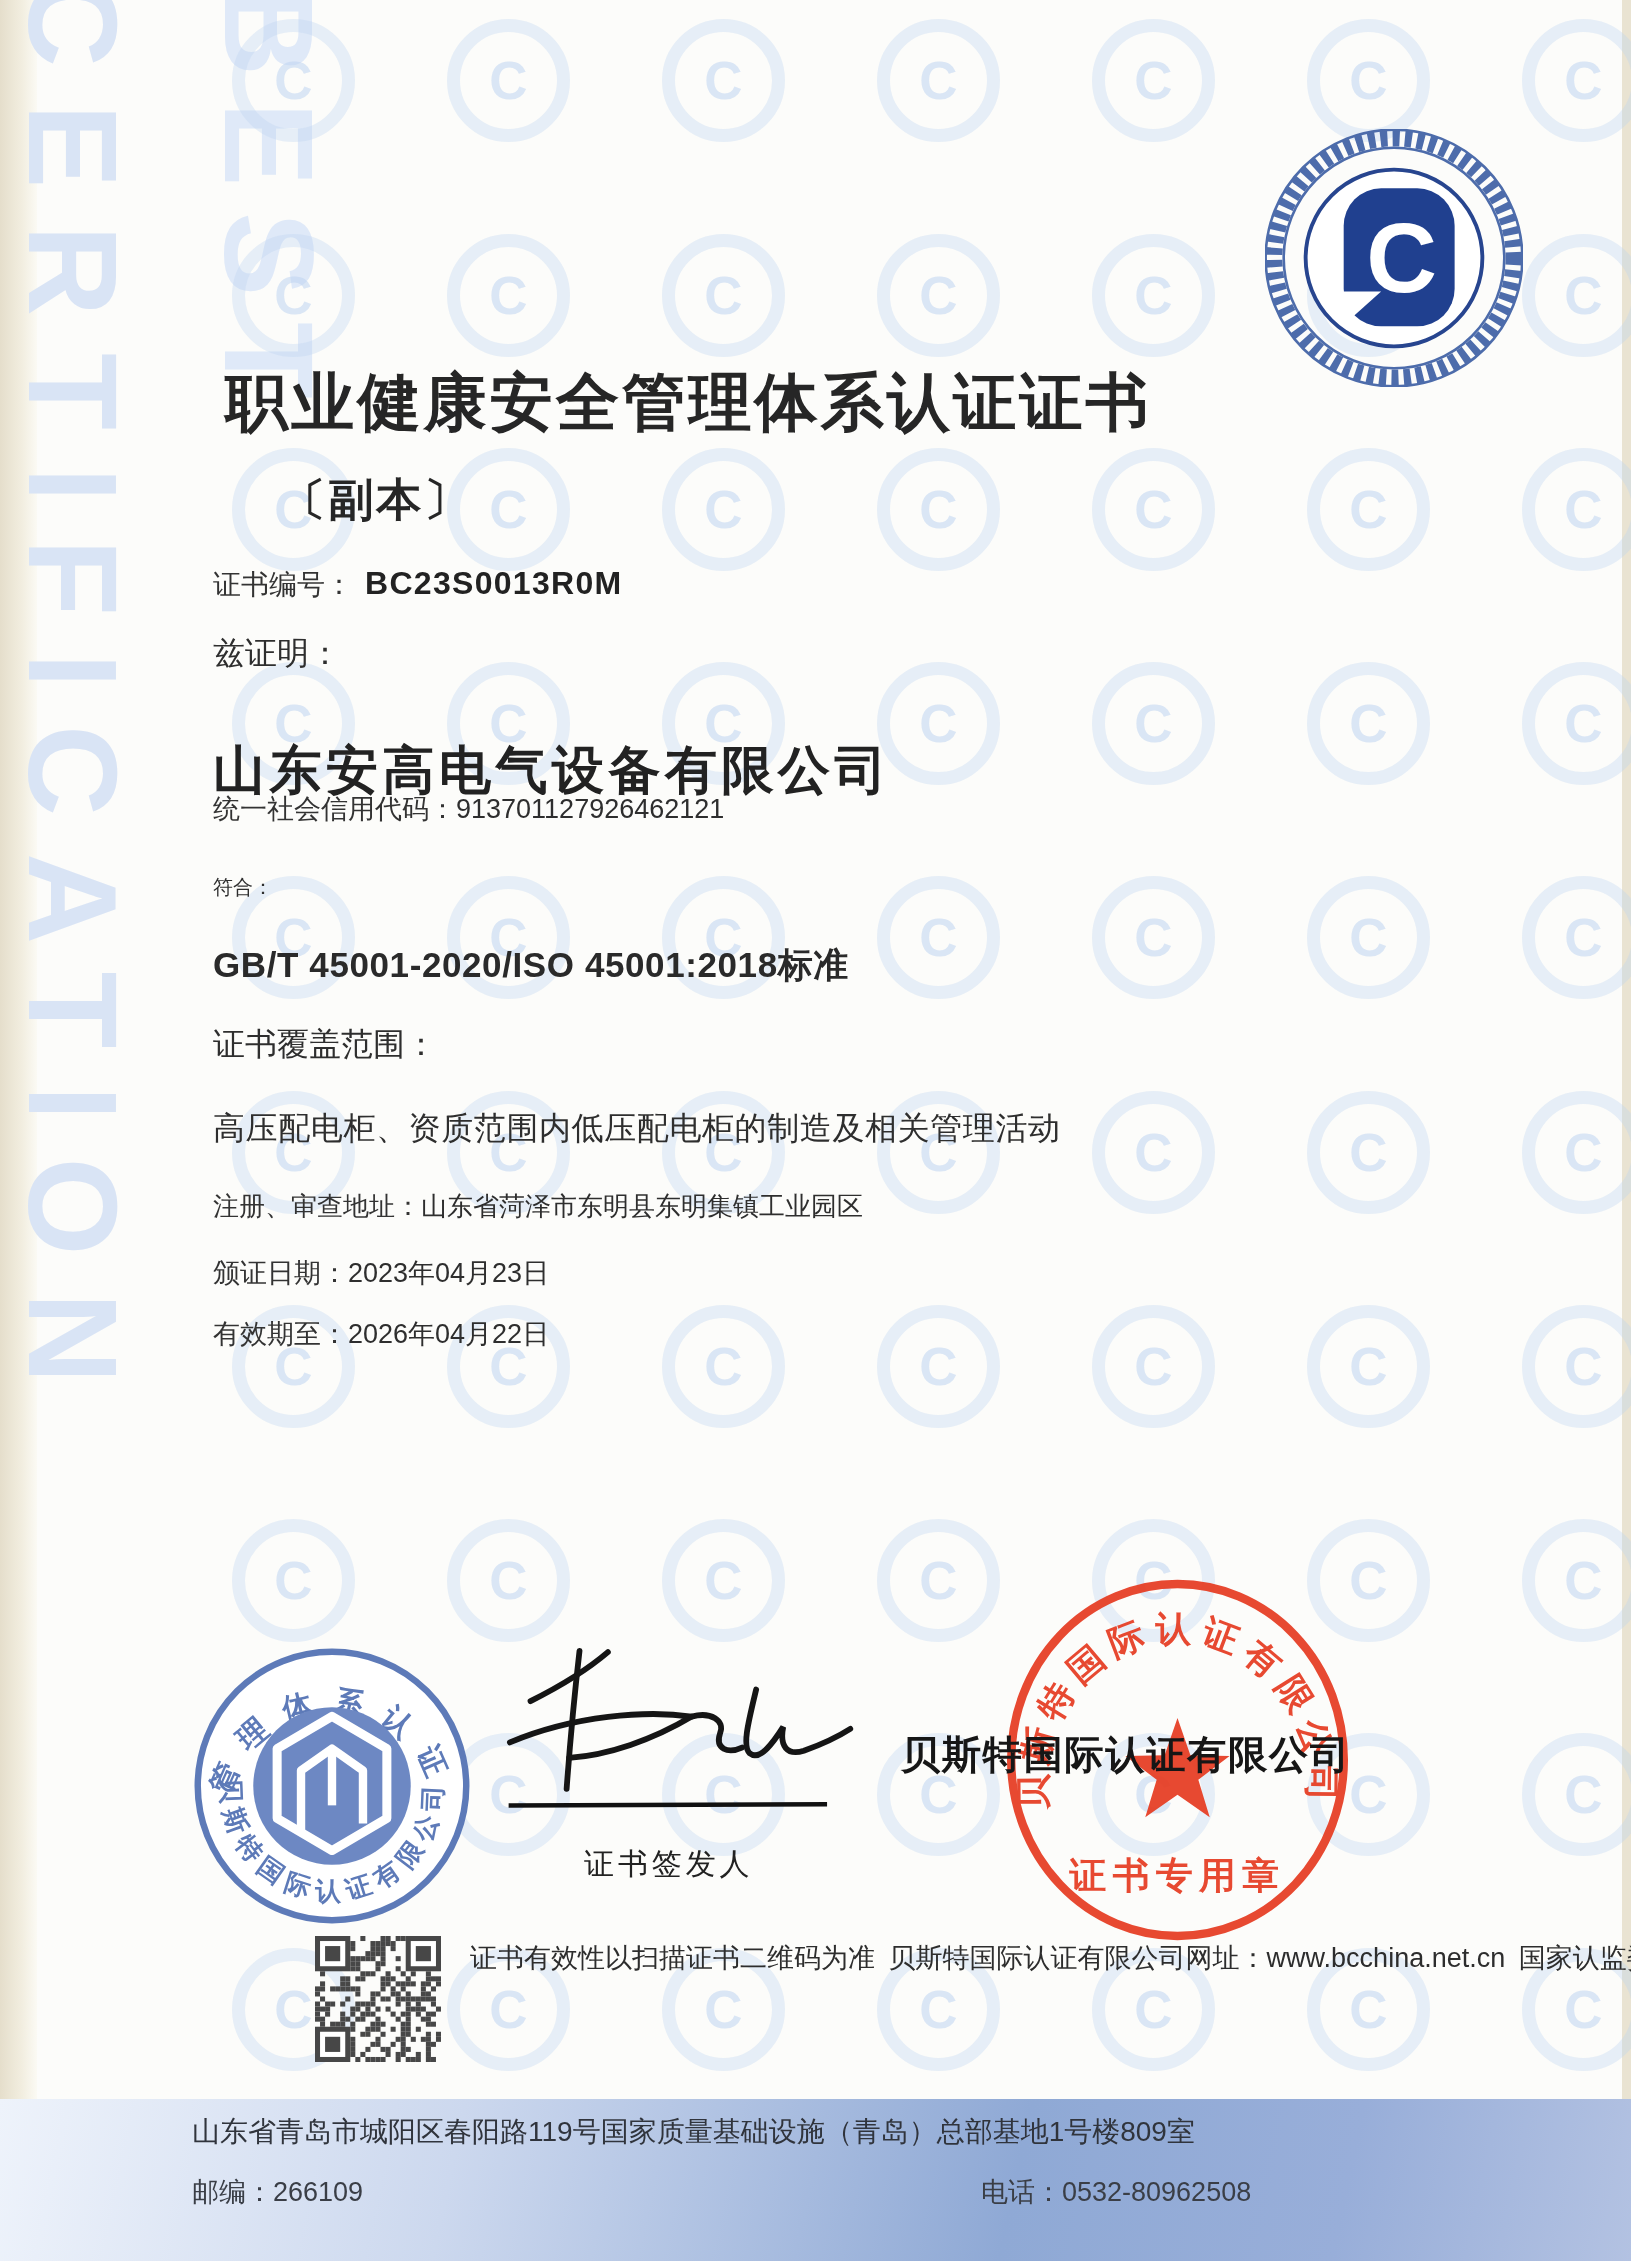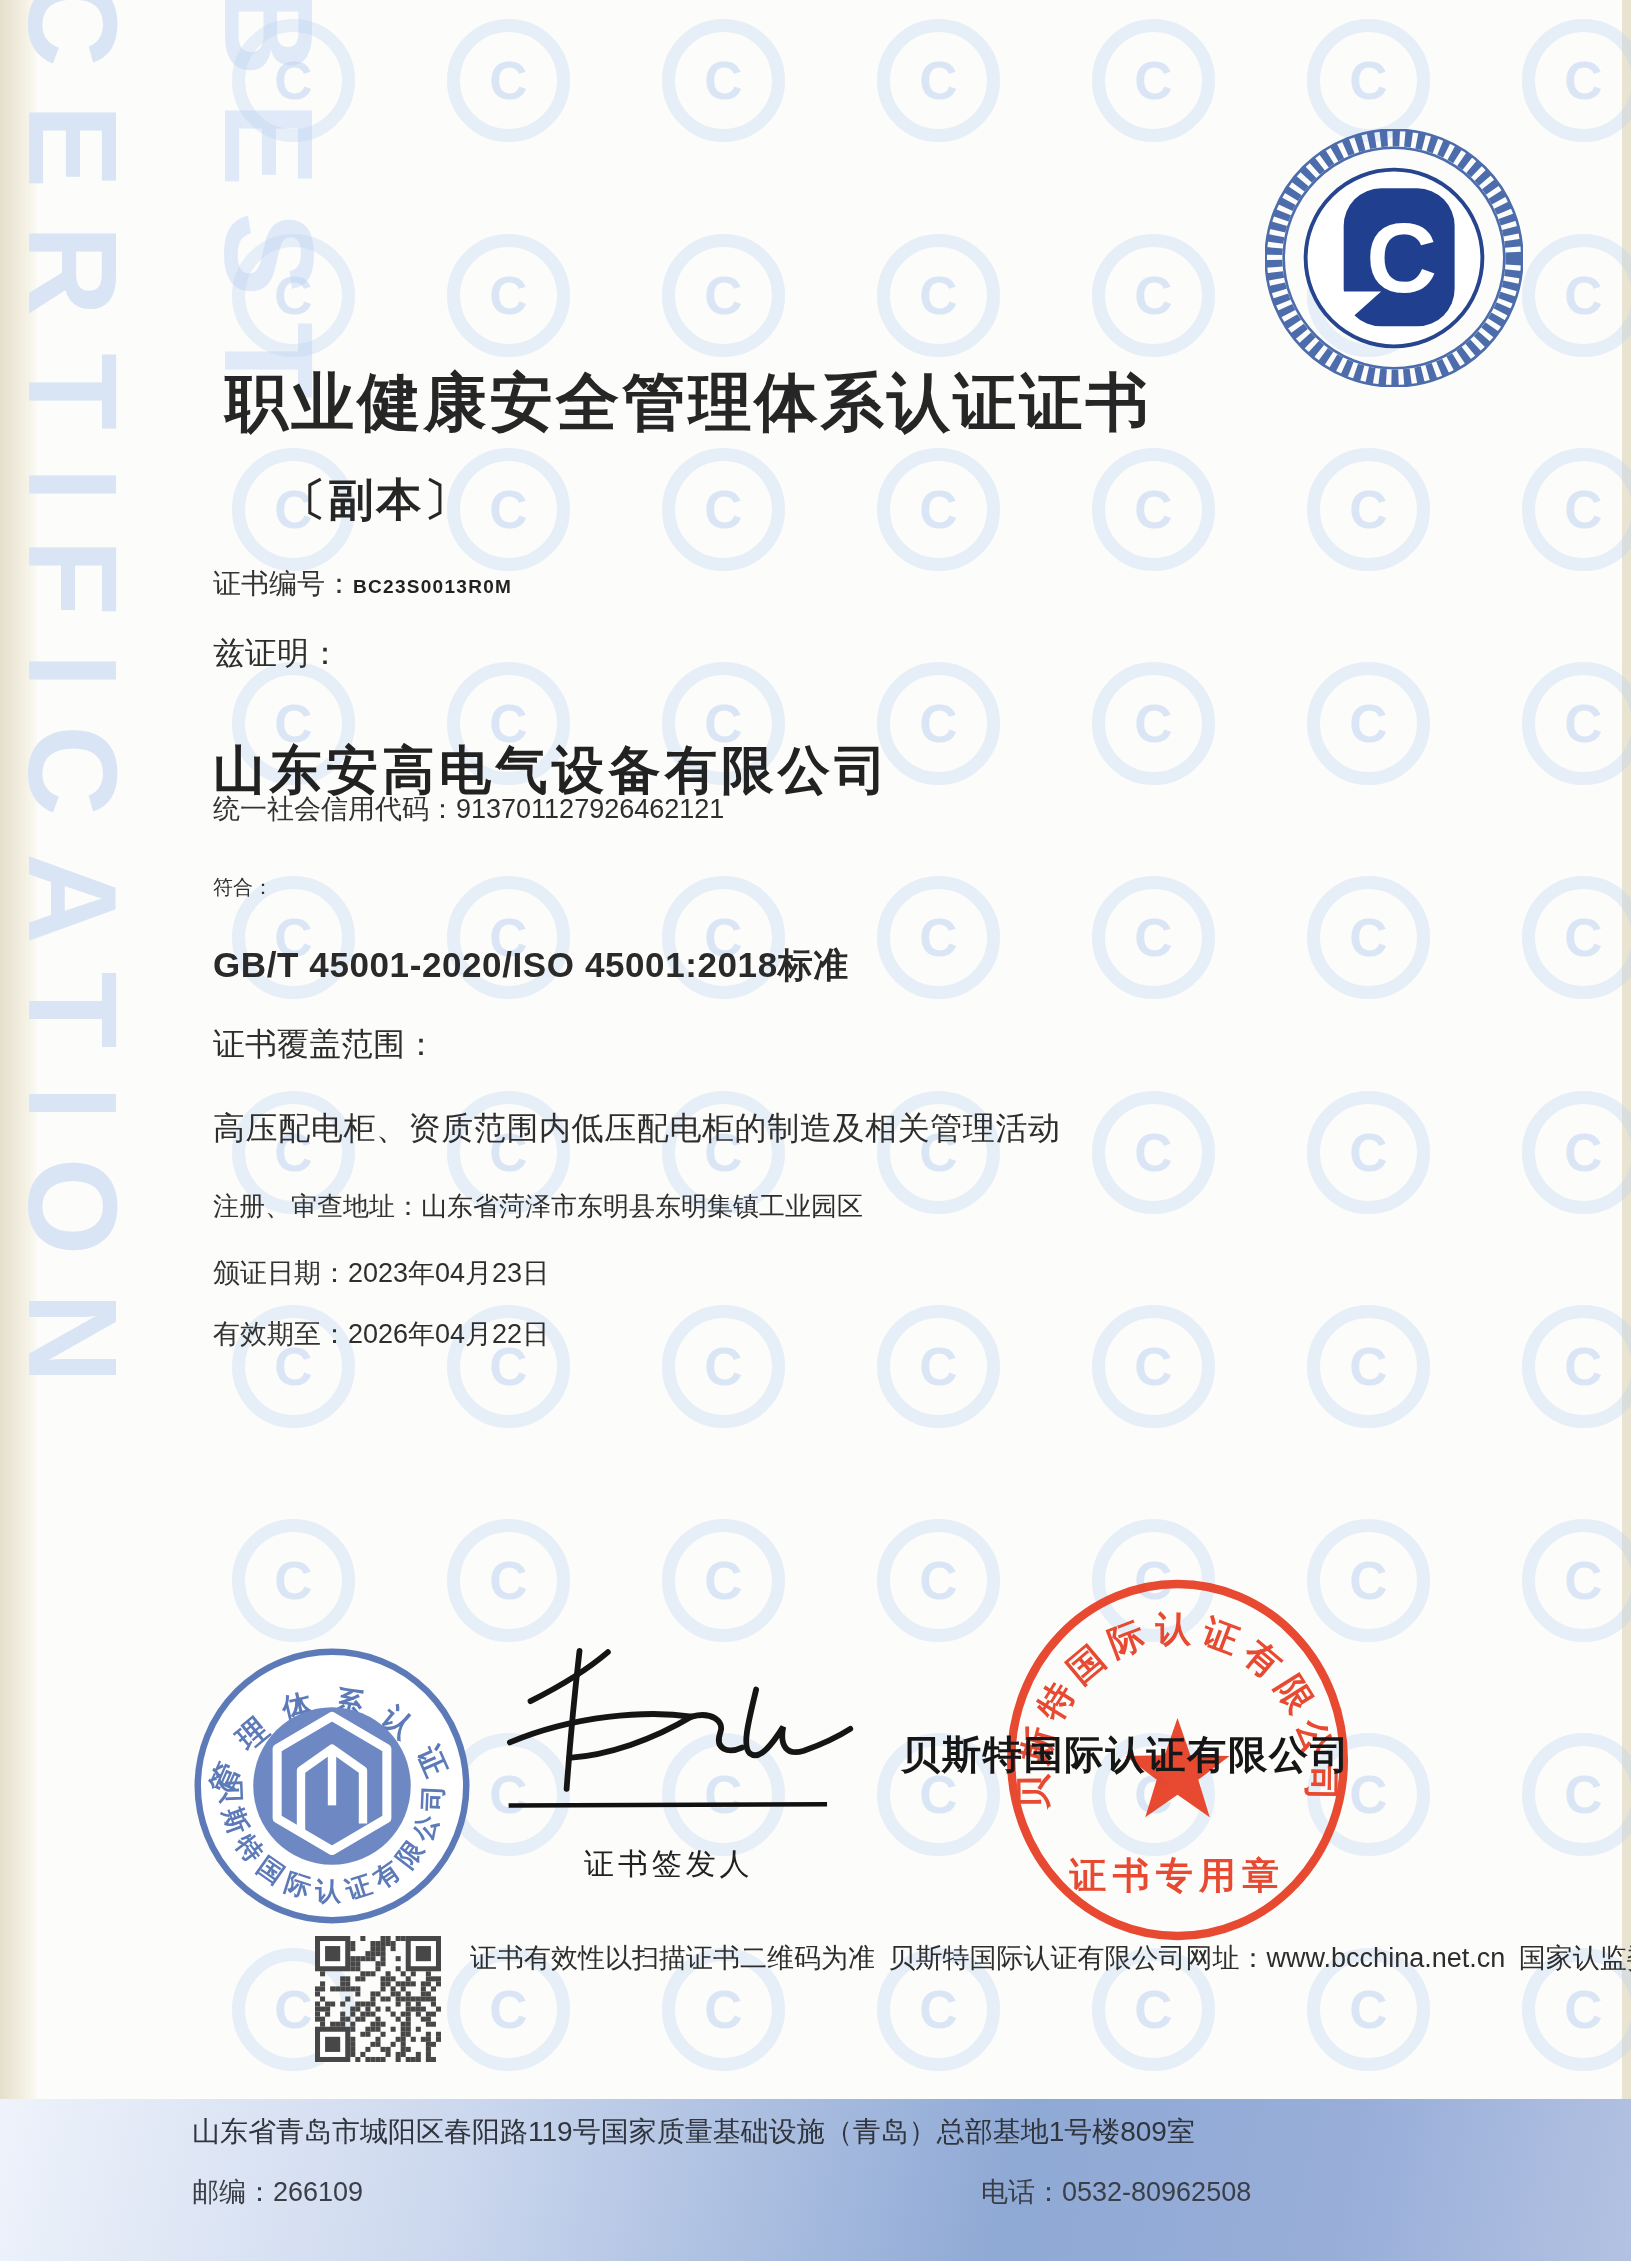--- a/index.html
+++ b/index.html
@@ -20,21 +20,21 @@
   .wm-tile span{font-size:53px;font-weight:bold;color:rgba(190,211,240,.55);}
   
   .title{position:absolute;left:225px;top:360px;font-size:63px;font-weight:bold;
         color:#262626;letter-spacing:3.2px;white-space:nowrap;}
   .subtitle{position:absolute;left:281px;top:470px;font-size:45px;font-weight:bold;
         color:#262626;letter-spacing:2.6px;}
   
   .row{position:absolute;left:213px;white-space:nowrap;}
   .lab{color:#333;}
   .r-certno{top:565px;font-size:28px;}
-  .r-certno .val{font-weight:bold;font-size:19px;letter-spacing:1.3px;color:#222;}
+  .r-certno .val{font-weight:bold;font-size:32px;letter-spacing:1.3px;color:#222;margin-left:12px;}
   .r-hereby{top:632px;font-size:32px;font-weight:500;}
   .r-company{top:736px;font-size:52px;font-weight:bold;letter-spacing:4.5px;color:#222;}
   .r-credit{top:791px;font-size:27px;}
   .r-conform{top:866px;font-size:20px;font-weight:500;margin-top:8px;}
   .r-standard{top:942px;font-size:35px;font-weight:600;letter-spacing:0.6px;color:#2a2a2a;}
   .r-scopelab{top:1023px;font-size:32px;font-weight:500;}
   .r-scope{top:1107px;font-size:32px;letter-spacing:0.6px;}
   .r-addr{top:1189px;font-size:26px;}
   .r-issue{top:1255px;font-size:27px;}
   .r-valid{top:1316px;font-size:27px;}

